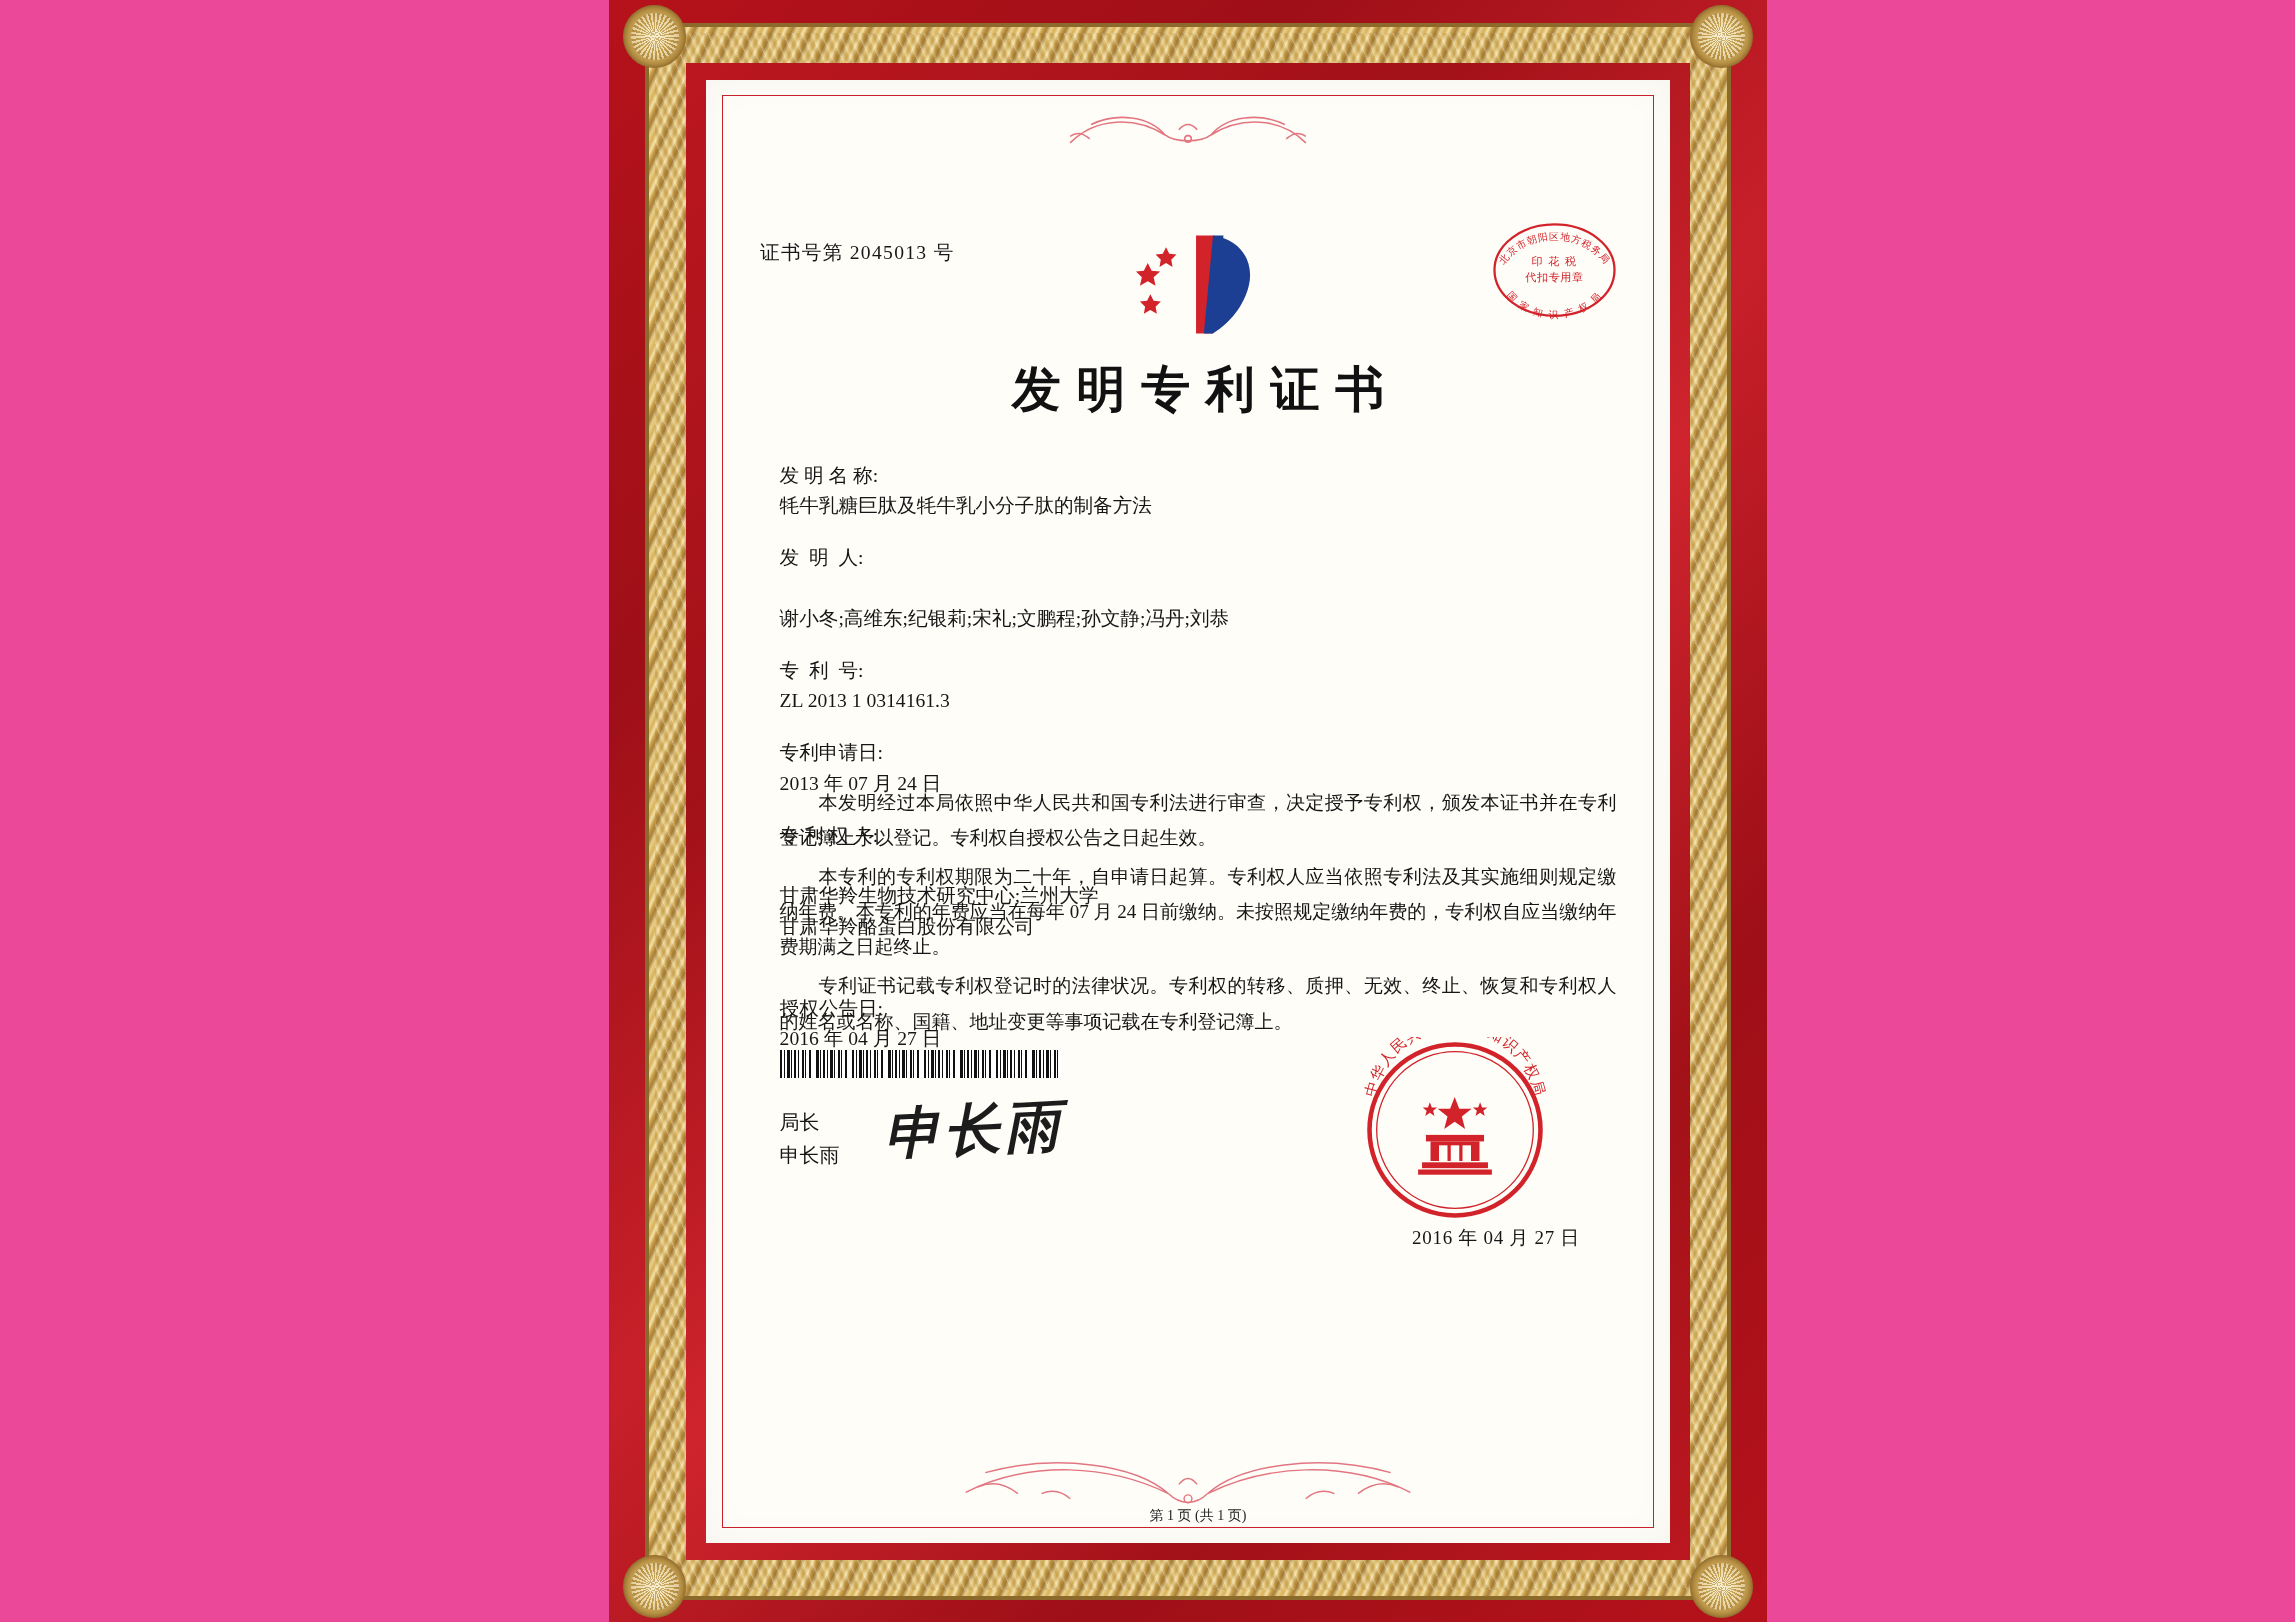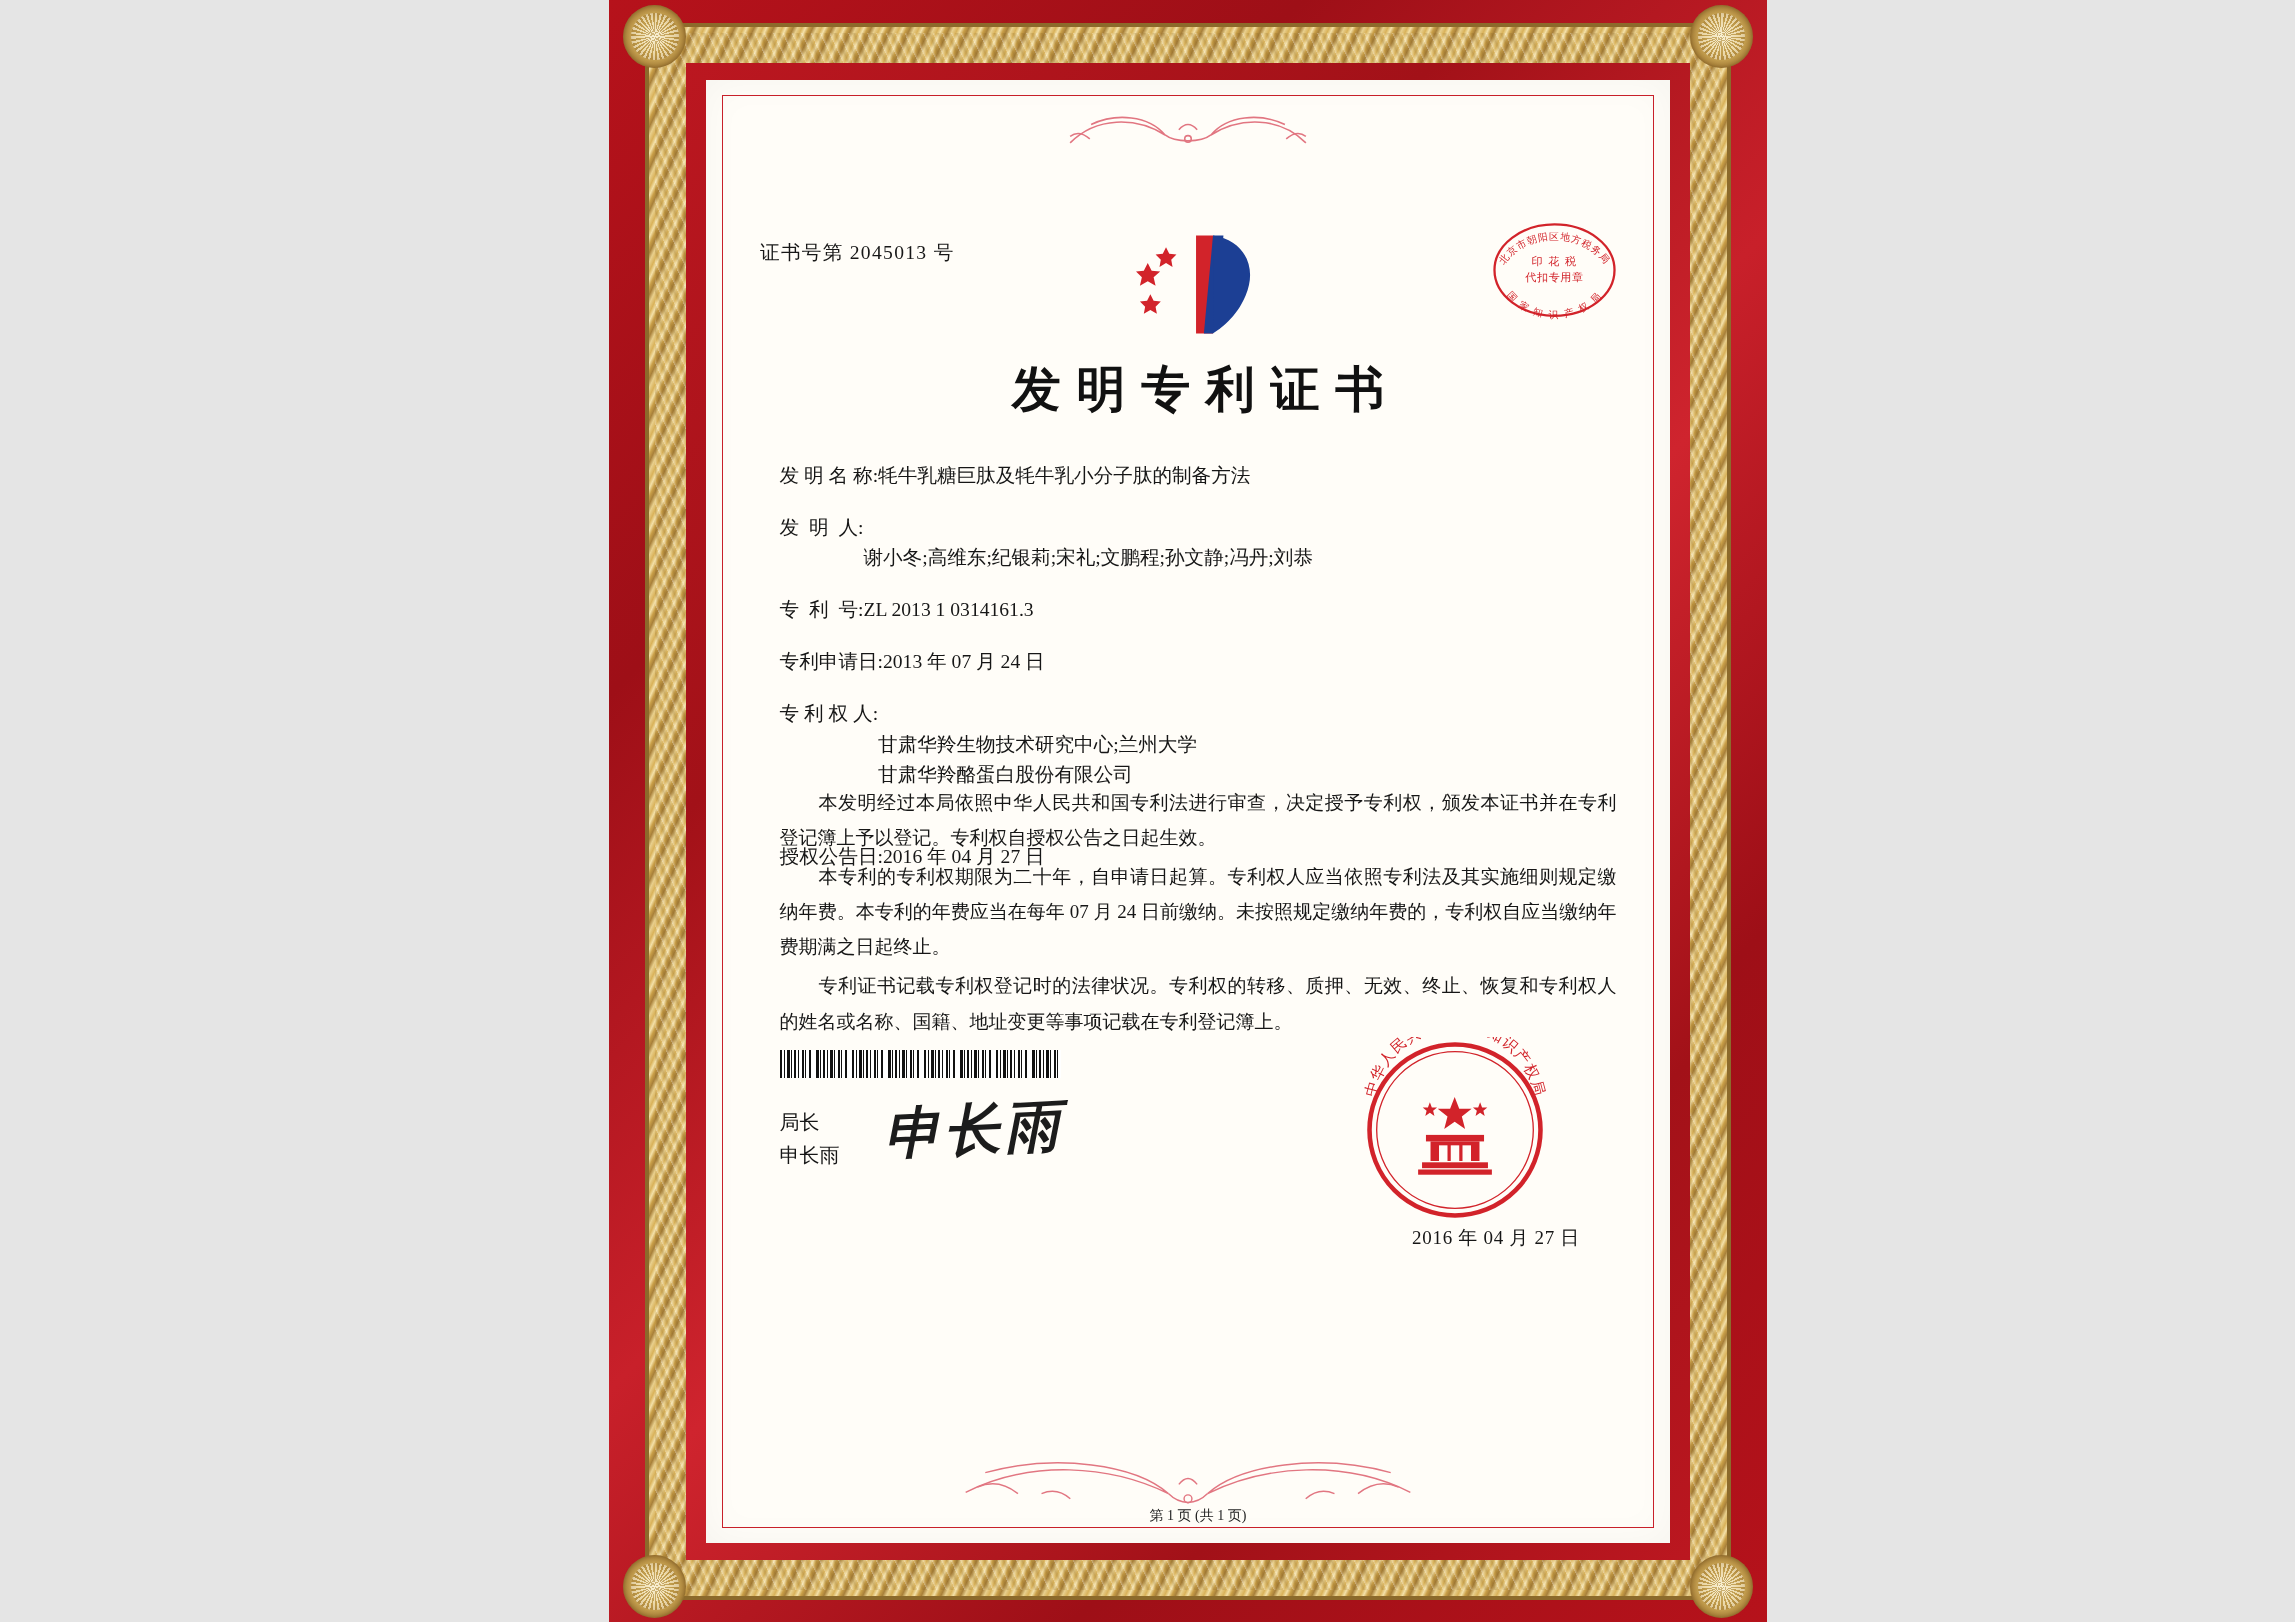--- a/index.html
+++ b/index.html
@@ -12,21 +12,21 @@
     height: 1623px;
     font-family: "Liberation Serif", "DejaVu Serif", serif;
     overflow: hidden;
   }
 
   
   #page {
     position: relative;
     width: 2295px;
     height: 1623px;
-    background: #e5e5e5;
+    background: #ec4899;
   }
 
   
   #certificate {
     position: absolute;
     left: 609px;
     top: 0px;
     width: 1158px;
     height: 1623px;
     background: #fdfcf7;
@@ -161,20 +161,21 @@
     right: 13px;
     top: 330px;
     font-size: 19.6px;
     line-height: 1.55;
     color: #161616;
   }
   .field-row {
     display: flex;
     align-items: flex-start;
     margin-bottom: 21.6px;
+    flex-direction: column;
   }
   .field-label {
     flex: 0 0 auto;
     white-space: pre;
     color: #161616;
   }
   .field-value {
     flex: 1 1 auto;
     white-space: pre-line;
   }

